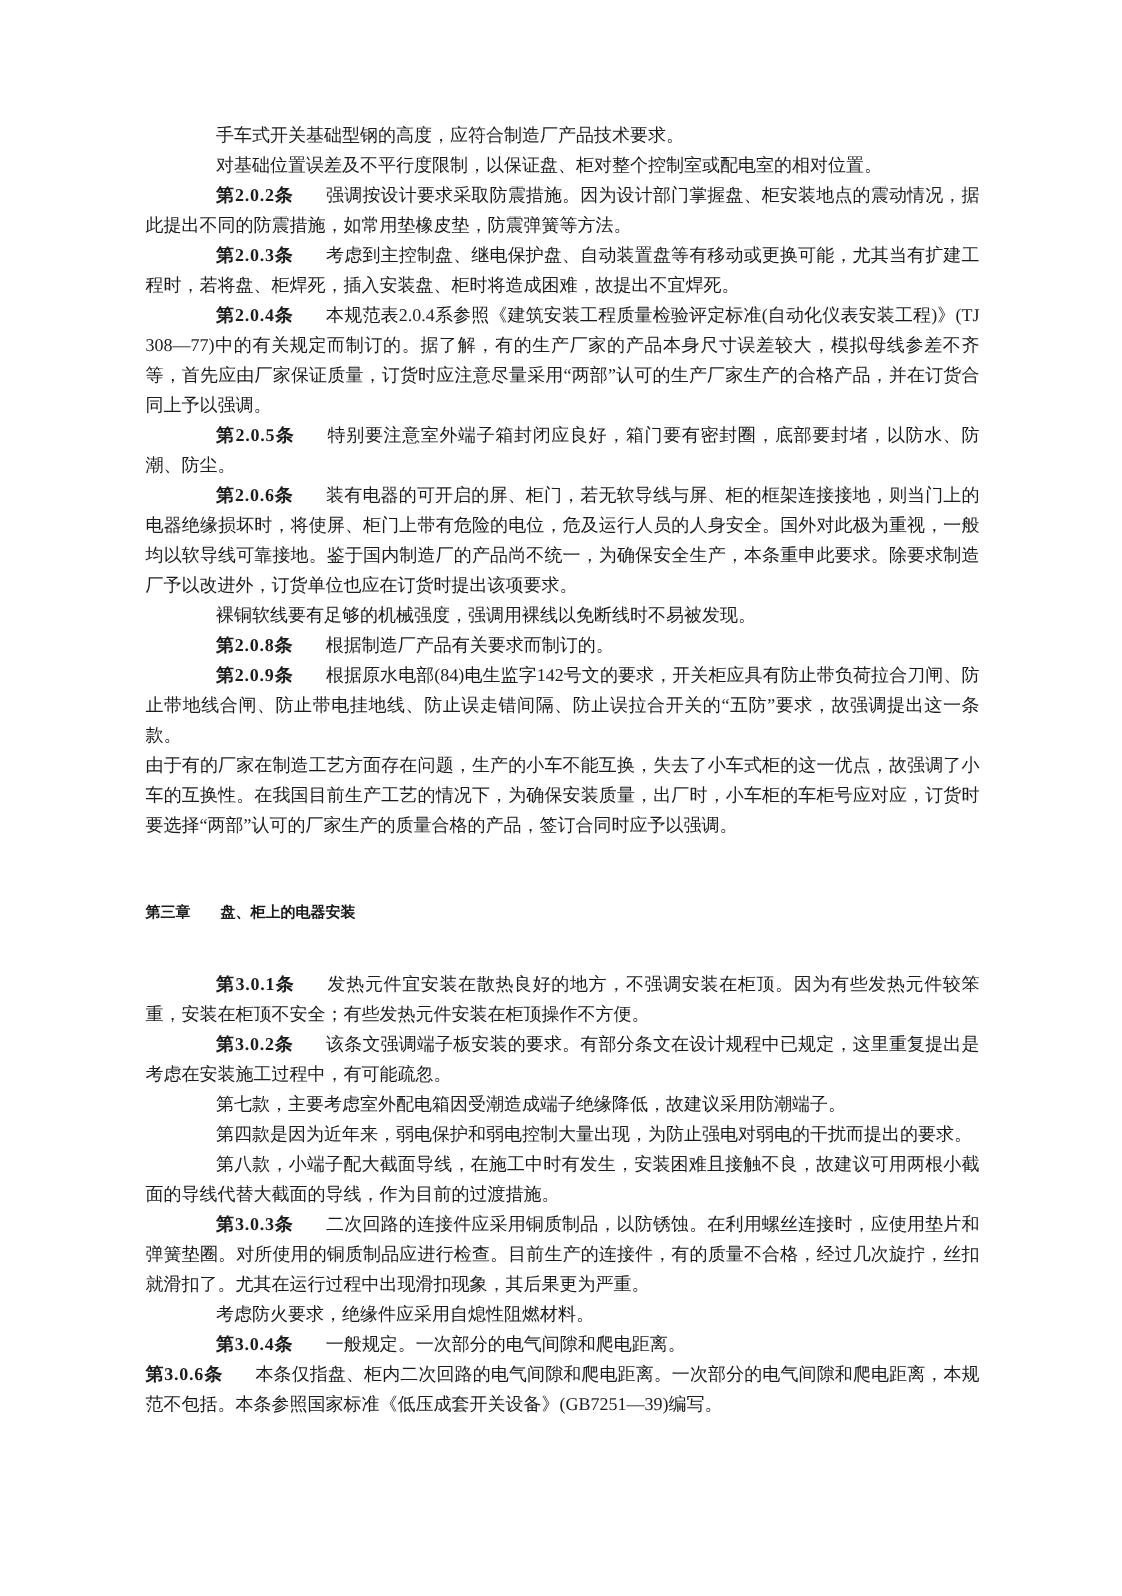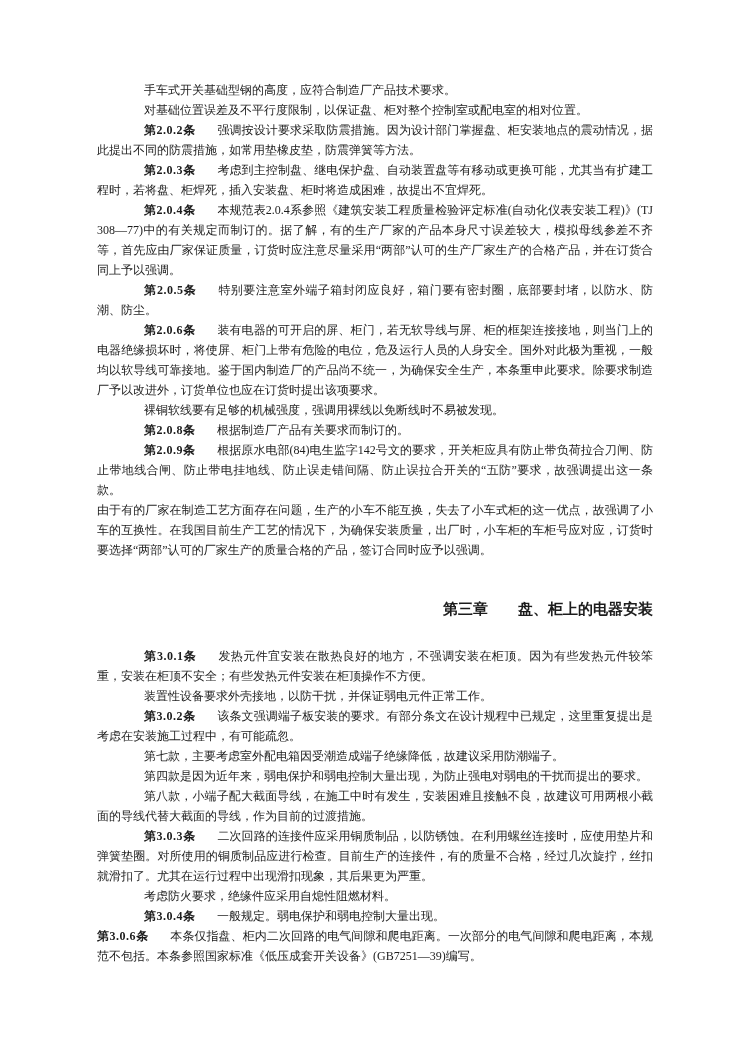--- a/index.html
+++ b/index.html
@@ -38,23 +38,23 @@
   }
   .para.flush {
     text-indent: 0;
   }
   .clause {
     font-weight: bold;
     margin-right: 1.8em;
     letter-spacing: 0.5px;
   }
   .chapter {
-    font-size: 15px;
+    font-size: 10px;
     font-weight: bold;
-    text-align: right;
+    text-align: left;
     margin: 38px 0 26px 0;
     line-height: 22px;
   }
   .chapter-num {
     margin-right: 2em;
   }
 </style>
 </head>
 <body>
 
@@ -71,24 +71,23 @@
     <div class="para indent"><span>裸铜软线要有足够的机械强度，强调用裸线以免断线时不易被发现。</span></div>
     <div class="para indent"><b class="clause">第2.0.8条</b><span>根据制造厂产品有关要求而制订的。</span></div>
     <div class="para indent"><b class="clause">第2.0.9条</b><span>根据原水电部(84)电生监字142号文的要求，开关柜应具有防止带负荷拉合刀闸、防止带地线合闸、防止带电挂地线、防止误走错间隔、防止误拉合开关的“五防”要求，故强调提出这一条款。</span></div>
     <div class="para flush"><span>由于有的厂家在制造工艺方面存在问题，生产的小车不能互换，失去了小车式柜的这一优点，故强调了小车的互换性。在我国目前生产工艺的情况下，为确保安装质量，出厂时，小车柜的车柜号应对应，订货时要选择“两部”认可的厂家生产的质量合格的产品，签订合同时应予以强调。</span></div>
 
     <div class="chapter">
       <span class="chapter-num">第三章</span><span>盘、柜上的电器安装</span>
     </div>
 
     <div class="para indent"><b class="clause">第3.0.1条</b><span>发热元件宜安装在散热良好的地方，不强调安装在柜顶。因为有些发热元件较笨重，安装在柜顶不安全；有些发热元件安装在柜顶操作不方便。</span></div>
-    <div class="para indent"><span>装置性设备要求外壳接地，以防干扰，并保证弱电元件正常工作。</span></div>
     <div class="para indent"><b class="clause">第3.0.2条</b><span>该条文强调端子板安装的要求。有部分条文在设计规程中已规定，这里重复提出是考虑在安装施工过程中，有可能疏忽。</span></div>
     <div class="para indent"><span>第七款，主要考虑室外配电箱因受潮造成端子绝缘降低，故建议采用防潮端子。</span></div>
     <div class="para indent"><span>第四款是因为近年来，弱电保护和弱电控制大量出现，为防止强电对弱电的干扰而提出的要求。</span></div>
     <div class="para indent"><span>第八款，小端子配大截面导线，在施工中时有发生，安装困难且接触不良，故建议可用两根小截面的导线代替大截面的导线，作为目前的过渡措施。</span></div>
     <div class="para indent"><b class="clause">第3.0.3条</b><span>二次回路的连接件应采用铜质制品，以防锈蚀。在利用螺丝连接时，应使用垫片和弹簧垫圈。对所使用的铜质制品应进行检查。目前生产的连接件，有的质量不合格，经过几次旋拧，丝扣就滑扣了。尤其在运行过程中出现滑扣现象，其后果更为严重。</span></div>
     <div class="para indent"><span>考虑防火要求，绝缘件应采用自熄性阻燃材料。</span></div>
-    <div class="para indent"><b class="clause">第3.0.4条</b><span>一般规定。弱电保护和弱电控制大量出现。</span></div>
+    <div class="para indent"><b class="clause">第3.0.4条</b><span>一般规定。一次部分的电气间隙和爬电距离。</span></div>
     <div class="para flush"><b class="clause">第3.0.6条</b><span>本条仅指盘、柜内二次回路的电气间隙和爬电距离。一次部分的电气间隙和爬电距离，本规范不包括。本条参照国家标准《低压成套开关设备》(GB7251—39)编写。</span></div>
 
   </div>
 </div>
 
 </body></html>

